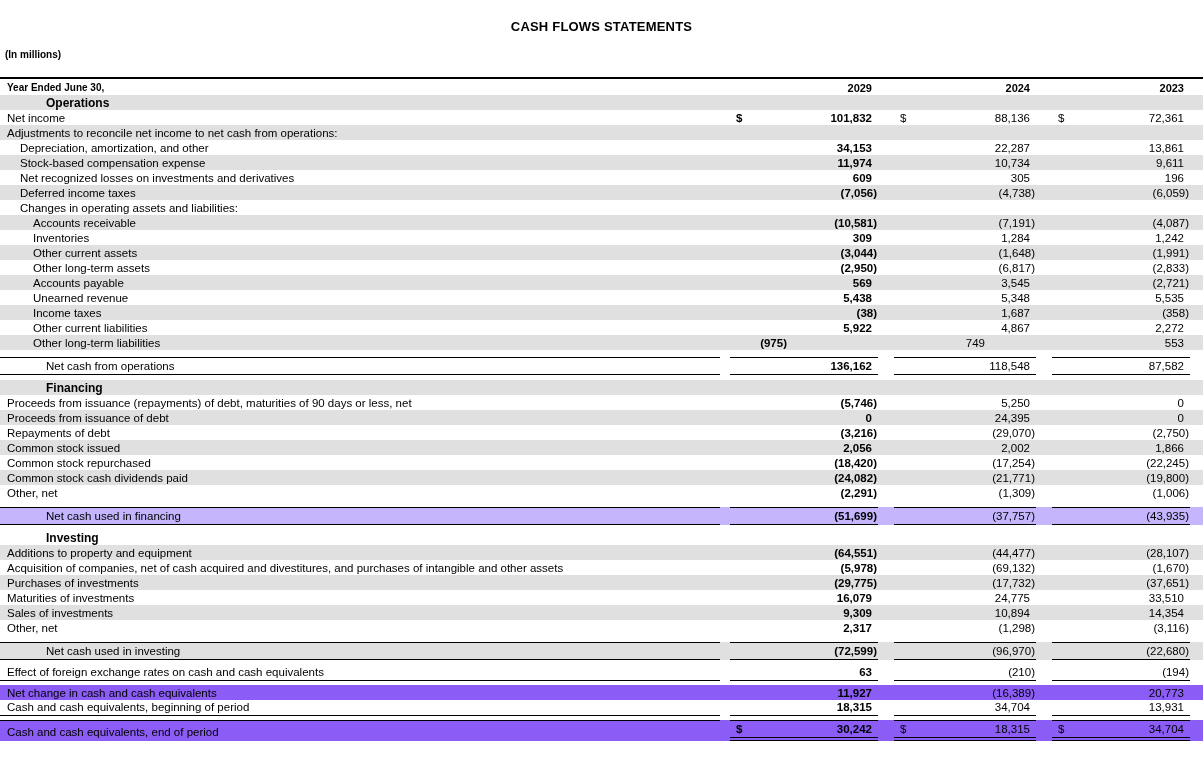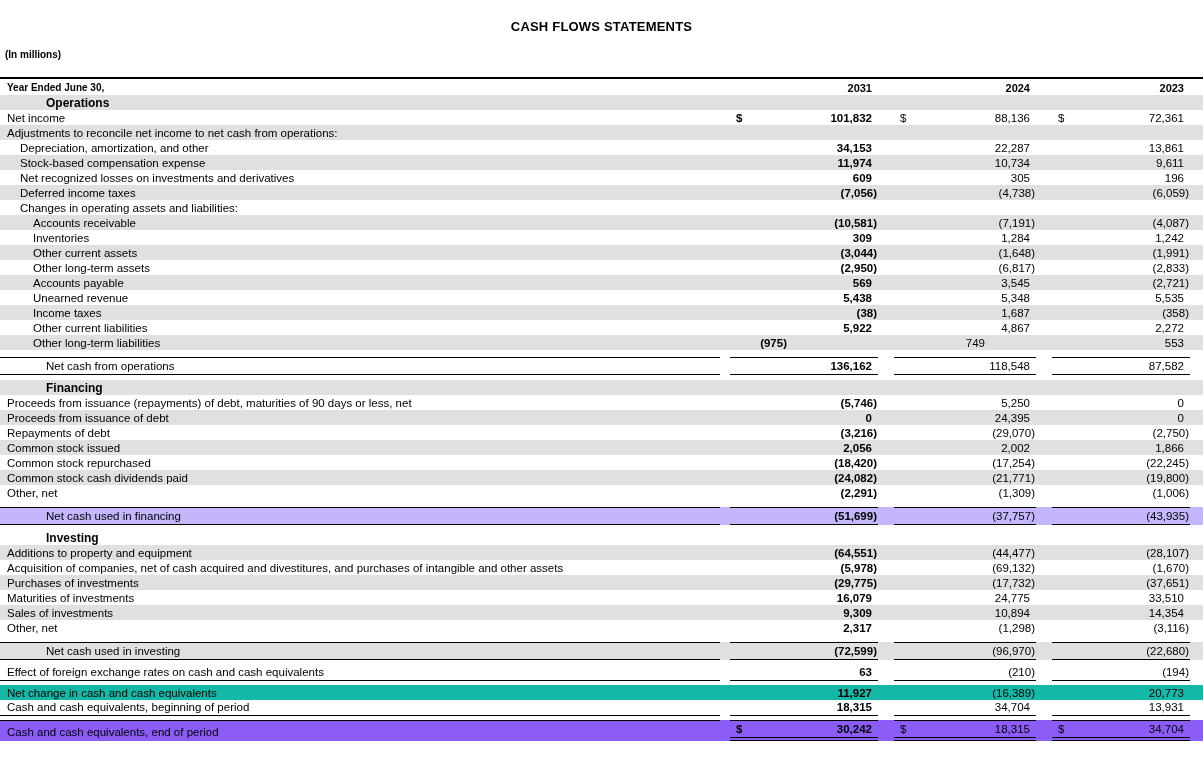--- a/index.html
+++ b/index.html
@@ -62,21 +62,21 @@
 <body>
 
 <div class="page">
   <div class="title">CASH FLOWS STATEMENTS</div>
   <div class="units">(In millions)</div>
   <div class="toprule"></div>
 
   <div class="row header-row">
     <div class="label">Year Ended June 30,</div>
     <div class="col col1">
-      <span class="val">2031</span>
+      <span class="val">2029</span>
     </div>
     <div class="col col2">
       <span class="val">2024</span>
     </div>
     <div class="col col3">
       <span class="val">2023</span>
     </div>
   </div>
 
   <div>
@@ -463,21 +463,21 @@
         <div class="col col1">
           <span class="val">63</span>
         </div>
         <div class="col col2">
           <span class="val paren">(210)</span>
         </div>
         <div class="col col3">
           <span class="val paren">(194)</span>
         </div>
       </div>
-      <div class="row item shade" style="background: #14b8a6; justify-content: flex-end;">
+      <div class="row item shade" style="background: #8b5cf6; justify-content: flex-end;">
         <div class="label ind0">Net change in cash and cash equivalents</div>
         <div class="col col1">
           <span class="val">11,927</span>
         </div>
         <div class="col col2">
           <span class="val paren">(16,389)</span>
         </div>
         <div class="col col3">
           <span class="val">20,773</span>
         </div>

